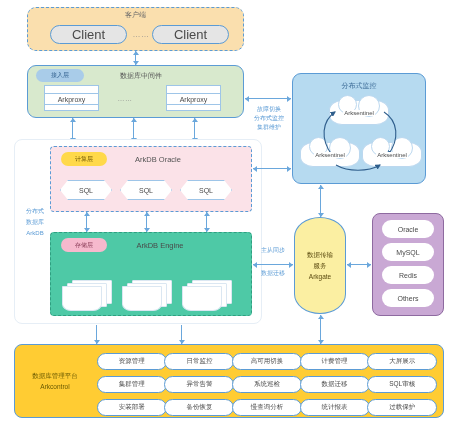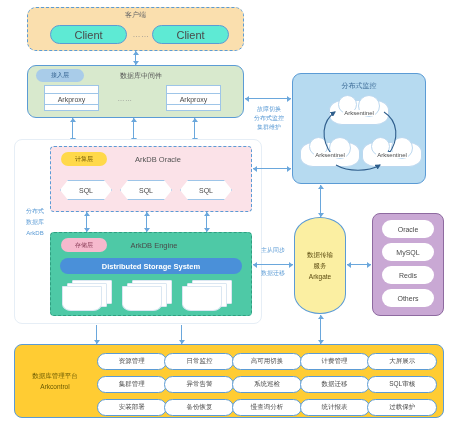--- a/index.html
+++ b/index.html
@@ -12,22 +12,22 @@
 
   
   .ctr{display:flex;align-items:center;justify-content:center;text-align:center;}
   .col{flex-direction:column;}
 
   
   #client-band{left:27px;top:7px;width:217px;height:44px;
      background:#fadfae;border:1px dashed #5b9bd5;border-radius:9px;}
   #client-title{left:27px;top:9px;width:217px;height:12px;
      font-size:7px;color:#6a6a6a;}
-  .client-pill{height:19px;width:77px;background:#5eead4;border:1px solid #5b9bd5;
-     border-radius:10px;font-size:11px;color:#4a4a4a;}
+  .client-pill{height:19px;width:77px;background:#e5e5e5;border:1px solid #5b9bd5;
+     border-radius:10px;font-size:13px;color:#4a4a4a;}
   #client-a{left:50px;top:25px;}
   #client-b{left:152px;top:25px;}
   #client-dots{left:127px;top:25px;width:28px;height:19px;font-size:8px;color:#8a8a8a;letter-spacing:.5px;}
 
   
   #mw-band{left:27px;top:65px;width:217px;height:53px;
      background:#d8e9cd;border:1px solid #5b9bd5;border-radius:9px;}
   #mw-pill{left:36px;top:69px;width:48px;height:13px;background:#a9cce9;
      border-radius:7px;font-size:6px;color:#2f5e8c;}
   #mw-title{left:96px;top:69px;width:90px;height:13px;font-size:7px;color:#555;}
@@ -57,21 +57,21 @@
      clip-path:polygon(8px 0,calc(100% - 8px) 0,100% 50%,calc(100% - 8px) 100%,8px 100%,0 50%);}
   #sql-a{left:60px;top:180px;}
   #sql-b{left:120px;top:180px;}
   #sql-c{left:180px;top:180px;}
 
   
   #engine-band{left:50px;top:232px;width:202px;height:84px;
      background:#4ec9a6;border:1px dashed #2f9e80;border-radius:4px;}
   #engine-pill{left:61px;top:238px;width:46px;height:14px;background:#f6b9cd;
      border-radius:8px;font-size:6px;color:#8a3c58;}
-  #engine-title{left:112px;top:238px;width:84px;height:14px;font-size:7.5px;color:#4a4a4a;}
+  #engine-title{left:118px;top:238px;width:84px;height:14px;font-size:7.5px;color:#4a4a4a;}
   #dss-bar{left:60px;top:258px;width:182px;height:16px;background:#4a90d9;
      border-radius:8px;font-size:7.5px;color:#ffffff;font-weight:bold;}
   .diskstack{width:50px;height:30px;}
   .diskstack i{position:absolute;display:block;background:#ffffff;
      border:1px solid #dbe7f2;border-radius:1px;}
   .diskstack i.c3{left:10px;top:0;width:38px;height:22px;}
   .diskstack i.c2{left:5px;top:3px;width:38px;height:22px;}
   .diskstack i.c1{left:0;top:6px;width:38px;height:23px;
      border-bottom-left-radius:9px 7px;border-bottom-right-radius:9px 7px;}
   #disk-a{left:62px;top:280px;}
@@ -172,21 +172,20 @@
   <div class="abs ctr sqlhex" id="sql-b">SQL</div>
   <div class="abs ctr sqlhex" id="sql-c">SQL</div>
 
   <div class="abs vline ar-up ar-dn" style="left:86px;top:212px;height:20px;"></div>
   <div class="abs vline ar-up ar-dn" style="left:146px;top:212px;height:20px;"></div>
   <div class="abs vline ar-up ar-dn" style="left:206px;top:212px;height:20px;"></div>
 
   <div class="abs" id="engine-band"></div>
   <div class="abs ctr" id="engine-pill">存储层</div>
   <div class="abs ctr" id="engine-title">ArkDB Engine</div>
-  <div class="abs ctr" id="dss-bar">Distributed Storage System</div>
   <div class="abs diskstack" id="disk-a">
       <i class="c3"></i>
       <i class="c2"></i>
       <i class="c1"></i>
     </div>
   <div class="abs diskstack" id="disk-b">
       <i class="c3"></i>
       <i class="c2"></i>
       <i class="c1"></i>
     </div>

